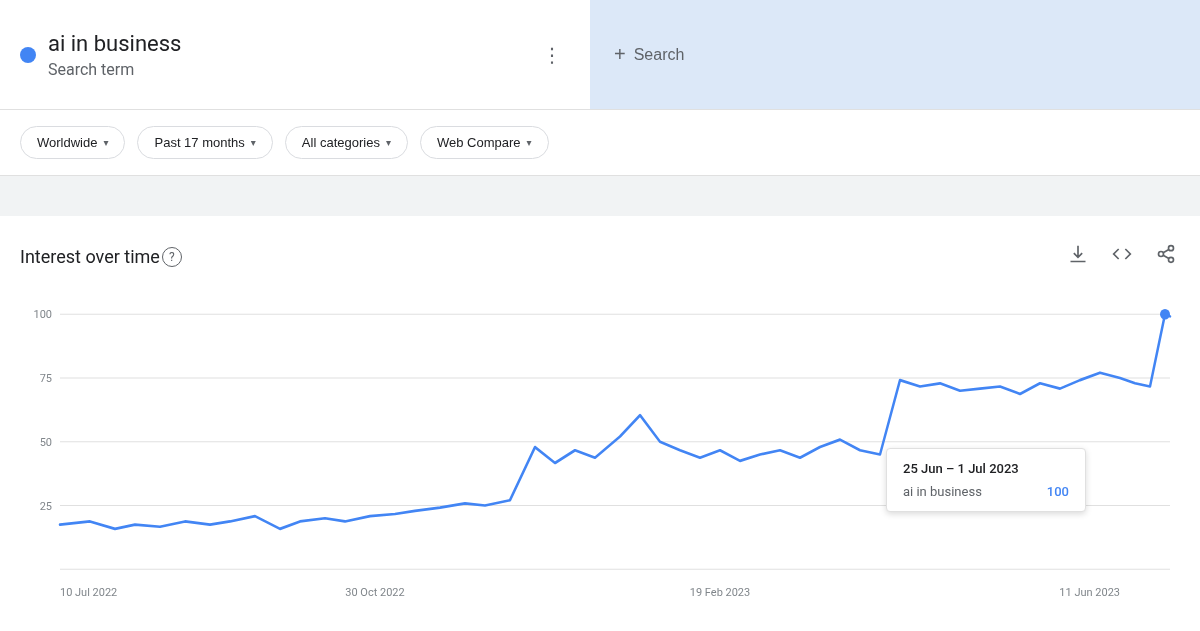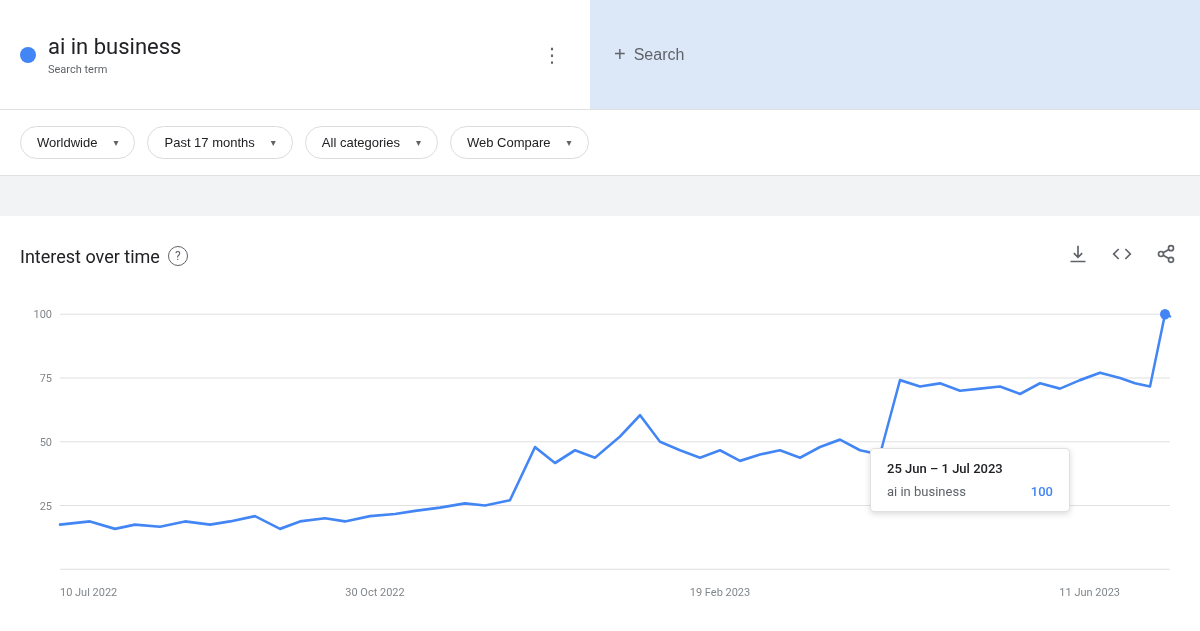--- a/index.html
+++ b/index.html
@@ -37,21 +37,21 @@
     }
 
     .search-term-text h1 {
       font-size: 22px;
       font-weight: 400;
       color: #202124;
       line-height: 1.3;
     }
 
     .search-term-text p {
-      font-size: 11px;
+      font-size: 16px;
       color: #5f6368;
       margin-top: 2px;
     }
 
     .three-dot-btn {
       background: none;
       border: none;
       cursor: pointer;
       color: #5f6368;
       font-size: 20px;
@@ -92,21 +92,21 @@
       align-items: center;
       padding: 16px 20px;
       gap: 12px;
       background: #fff;
       border-bottom: 1px solid #e0e0e0;
     }
 
     .filter-btn {
       display: flex;
       align-items: center;
-      gap: 16px;
+      gap: 6px;
       border: 1px solid #dadce0;
       border-radius: 20px;
       padding: 8px 16px;
       background: #fff;
       cursor: pointer;
       font-size: 13px;
       color: #202124;
       white-space: nowrap;
     }
 
@@ -127,22 +127,22 @@
 
     .chart-header {
       display: flex;
       align-items: center;
       justify-content: space-between;
       margin-bottom: 20px;
     }
 
     .chart-title-area {
       display: flex;
-      align-items: flex-start;
-      gap: 8px;
+      align-items: flex-end;
+      gap: 2px;
     }
 
     .chart-title {
       font-size: 18px;
       font-weight: 400;
       color: #202124;
     }
 
     .help-icon {
       width: 20px;
@@ -178,21 +178,21 @@
       height: 340px;
     }
 
     .chart-svg {
       width: 100%;
       height: 100%;
     }
 
     .tooltip-box {
       position: absolute;
-      right: 110px;
+      right: 94px;
       top: 155px;
       background: #fff;
       border: 1px solid #e0e0e0;
       border-radius: 4px;
       padding: 12px 16px;
       box-shadow: 0 2px 6px rgba(0,0,0,0.15);
       min-width: 200px;
     }
 
     .tooltip-date {

